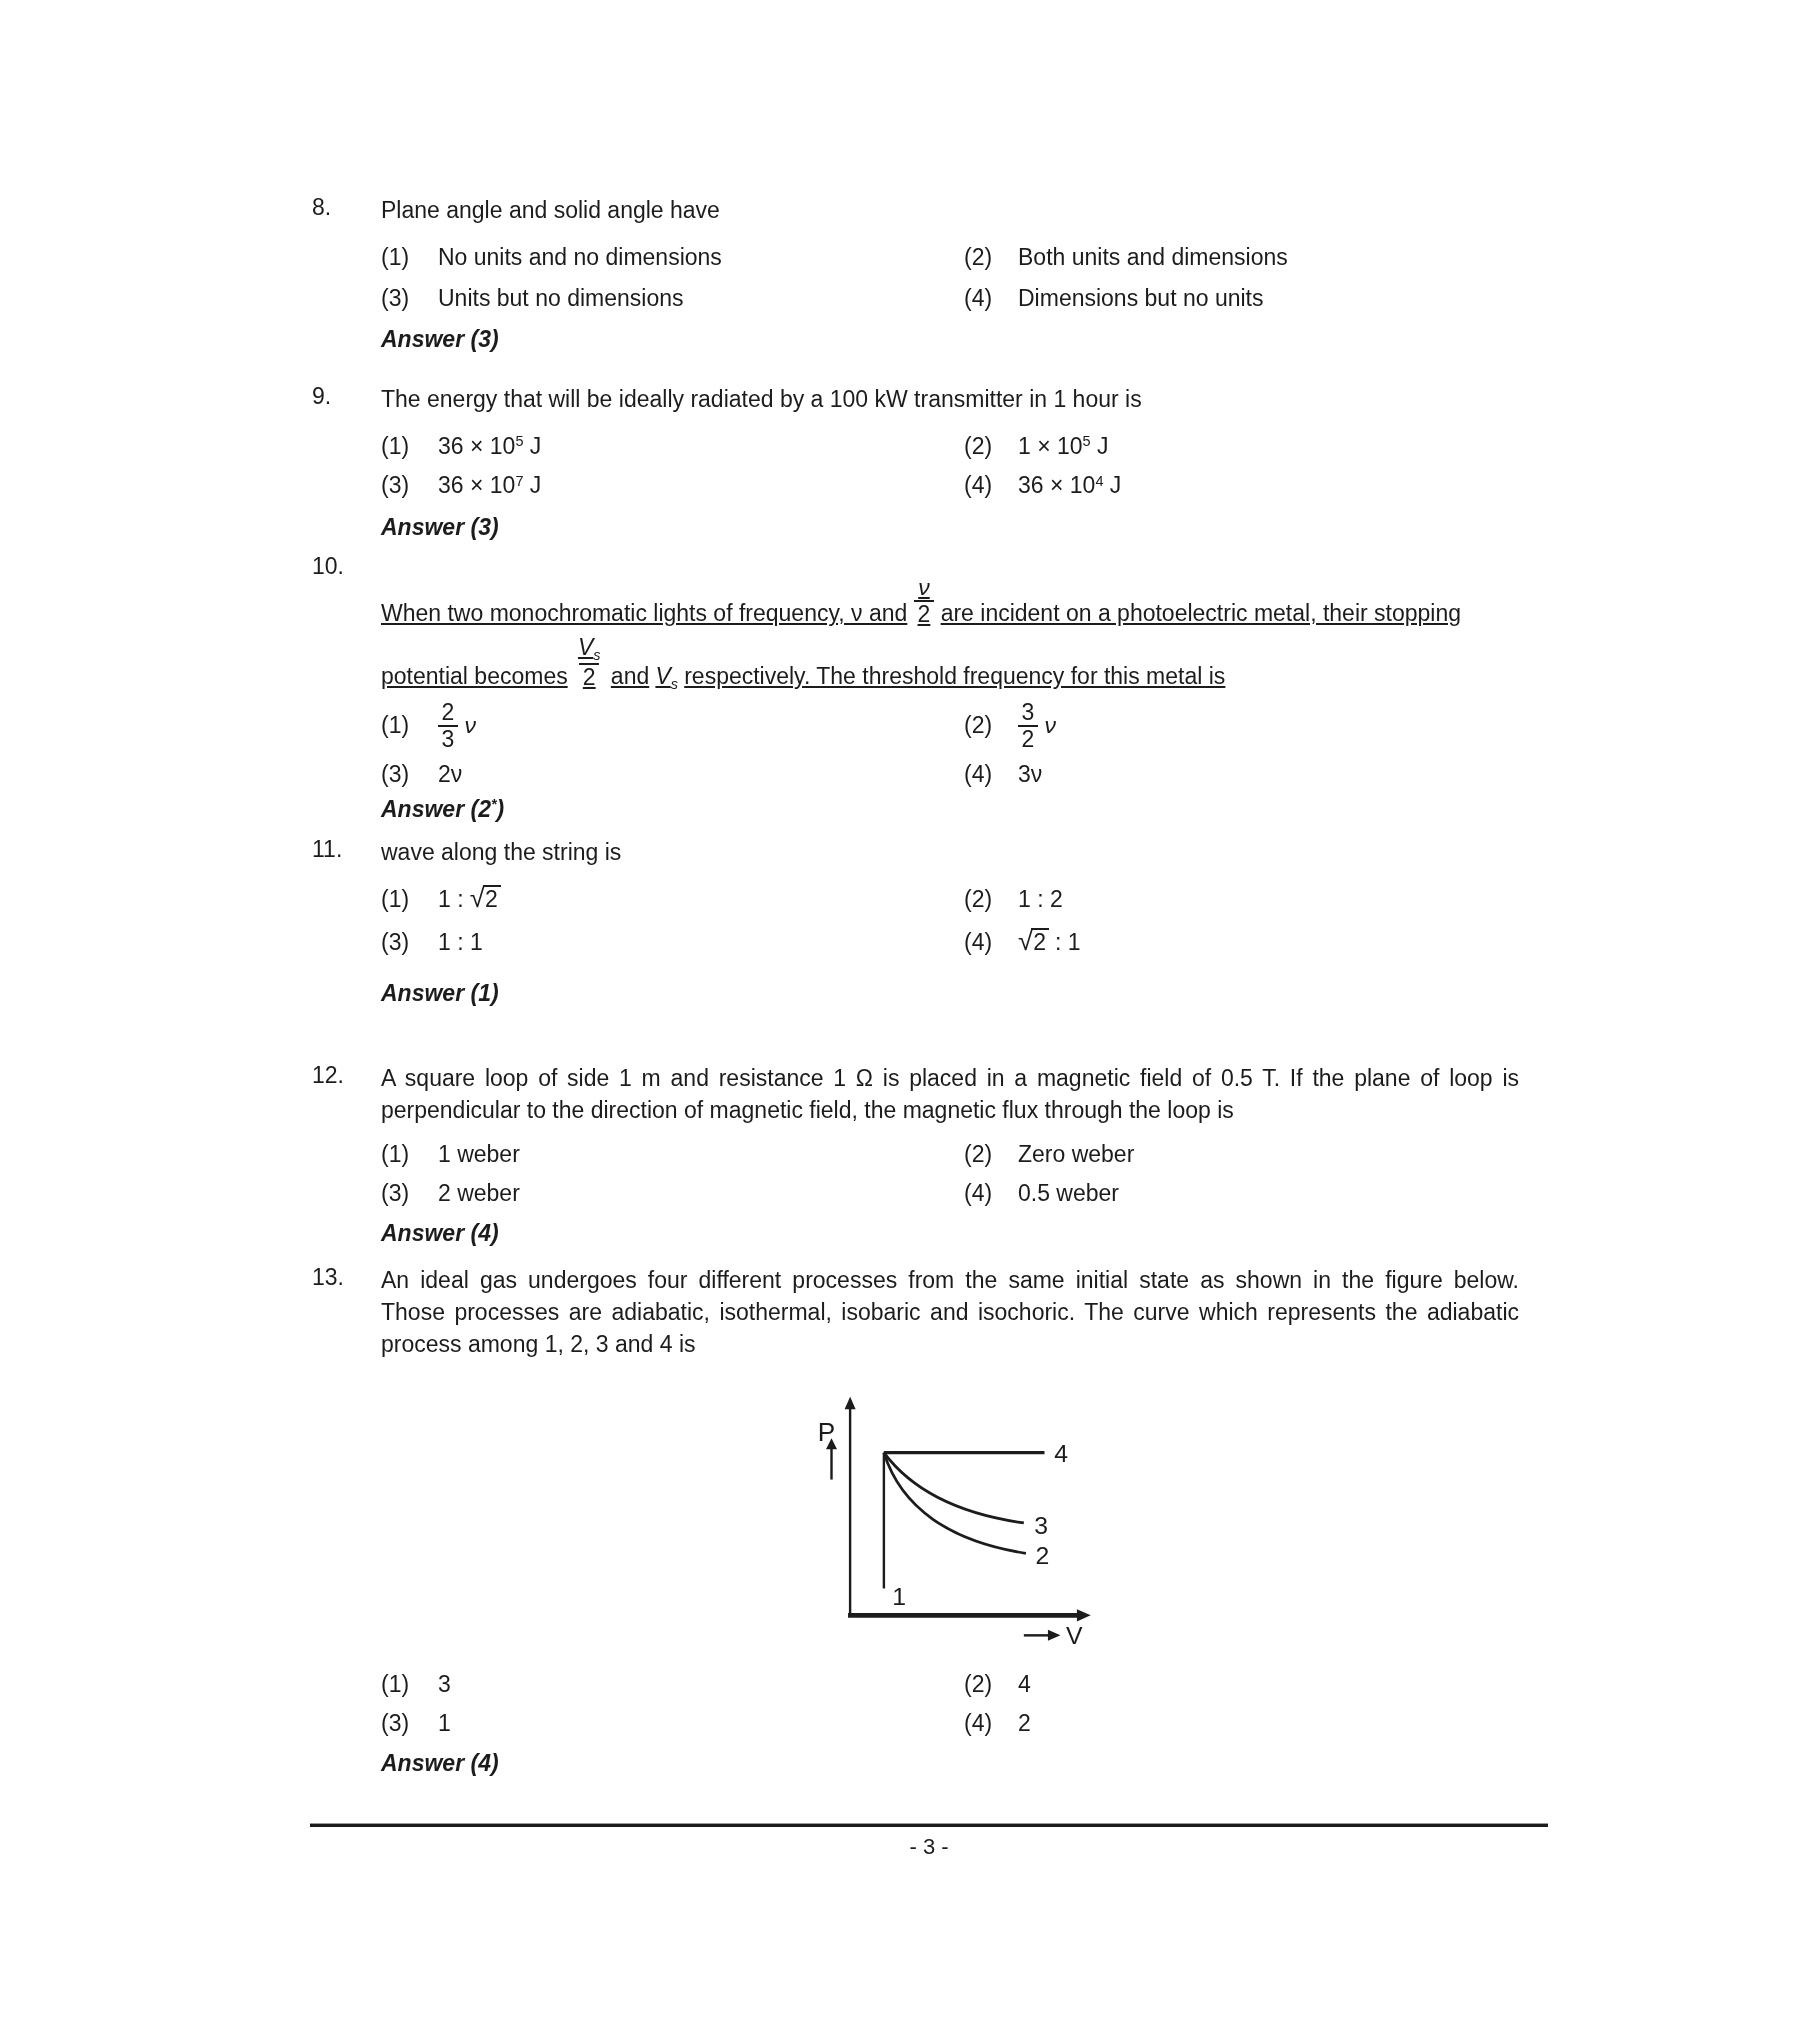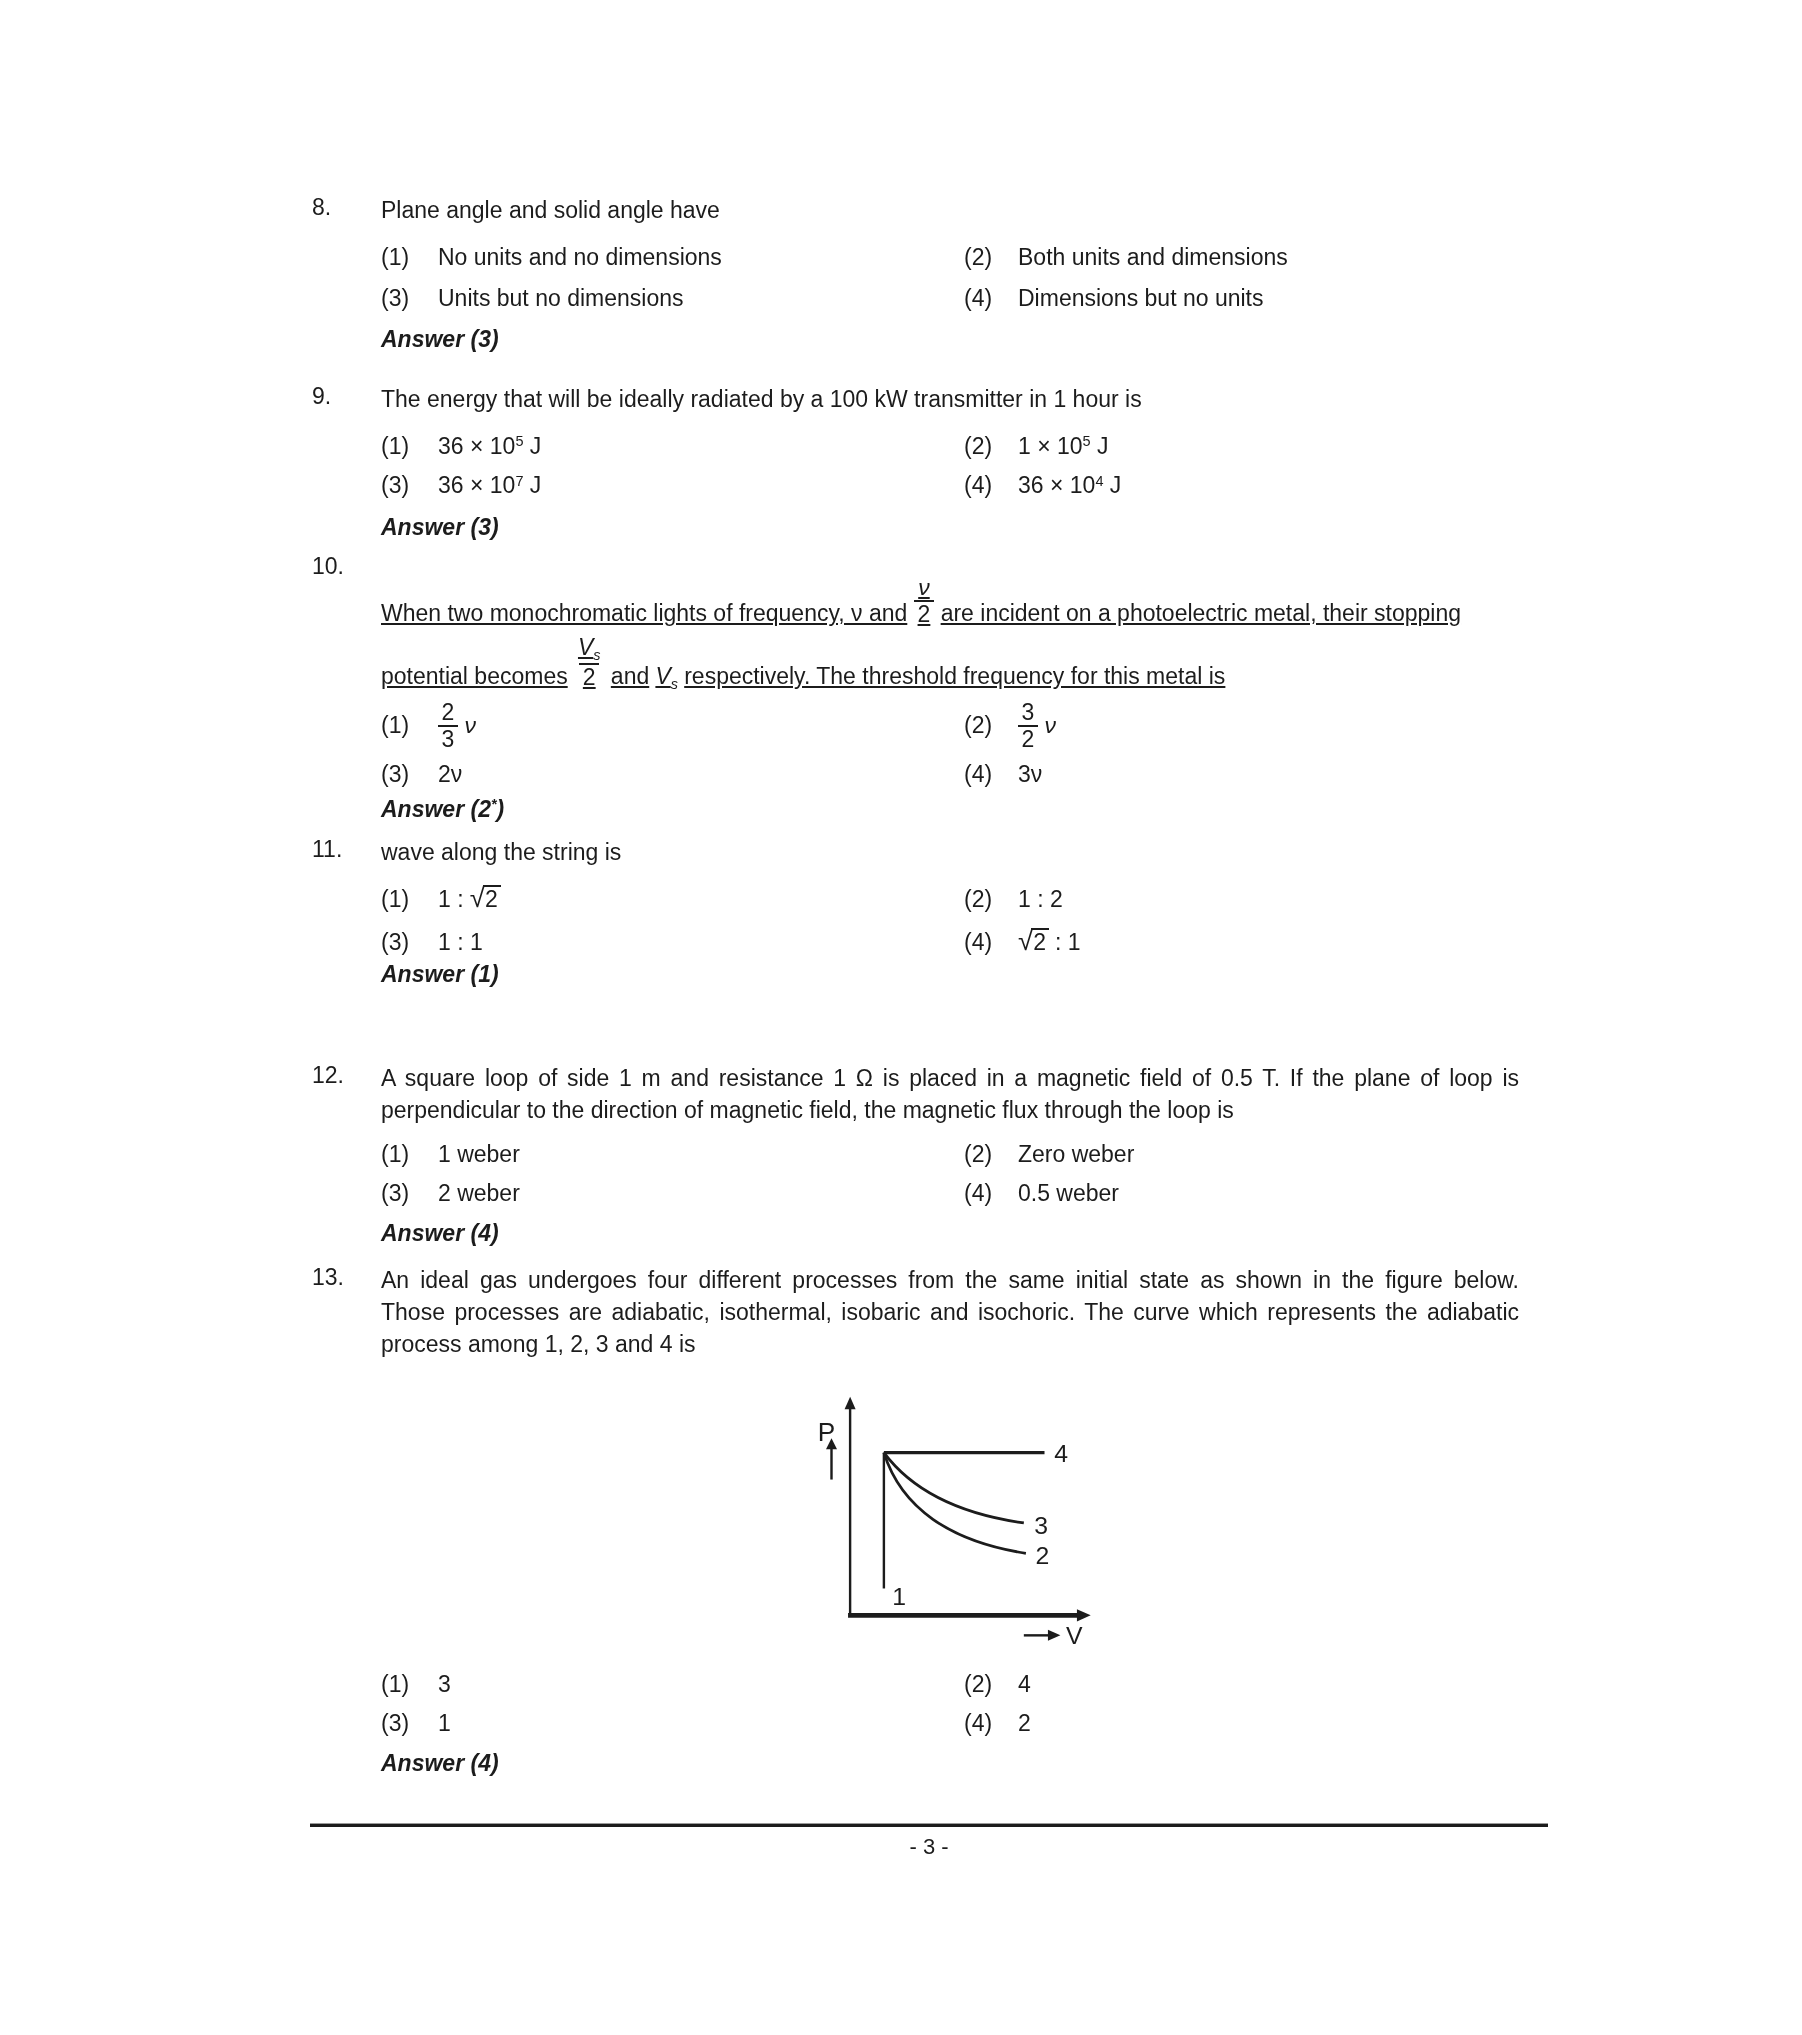--- a/index.html
+++ b/index.html
@@ -182,21 +182,21 @@
         <span>1 : 1</span>
       </div>
       <div class="opt c2">
         <span class="olabel">(4)</span>
         <span><span class="sqrt">
               <span class="rsign">√</span>
               <span class="rval">2</span>
             </span><span class="gapl">: 1</span></span>
       </div>
     </div>
-    <p class="answer" style="margin-top:3px">Answer (1)</p>
+    <p class="answer" style="margin-top:22px">Answer (1)</p>
   </div>
 </div>
 
 <div class="q" style="top:1062px">
   <div class="qnum">12.</div>
   <div class="qc">
     <p class="stem"><span class="jline">A square loop of side 1 m and resistance 1 Ω is placed in a magnetic field of 0.5 T. If the plane of loop is</span><span>perpendicular to the direction of magnetic field, the magnetic flux through the loop is</span></p>
     <div class="opt-row" style="margin-top:15px">
       <div class="opt c1">
         <span class="olabel">(1)</span>

